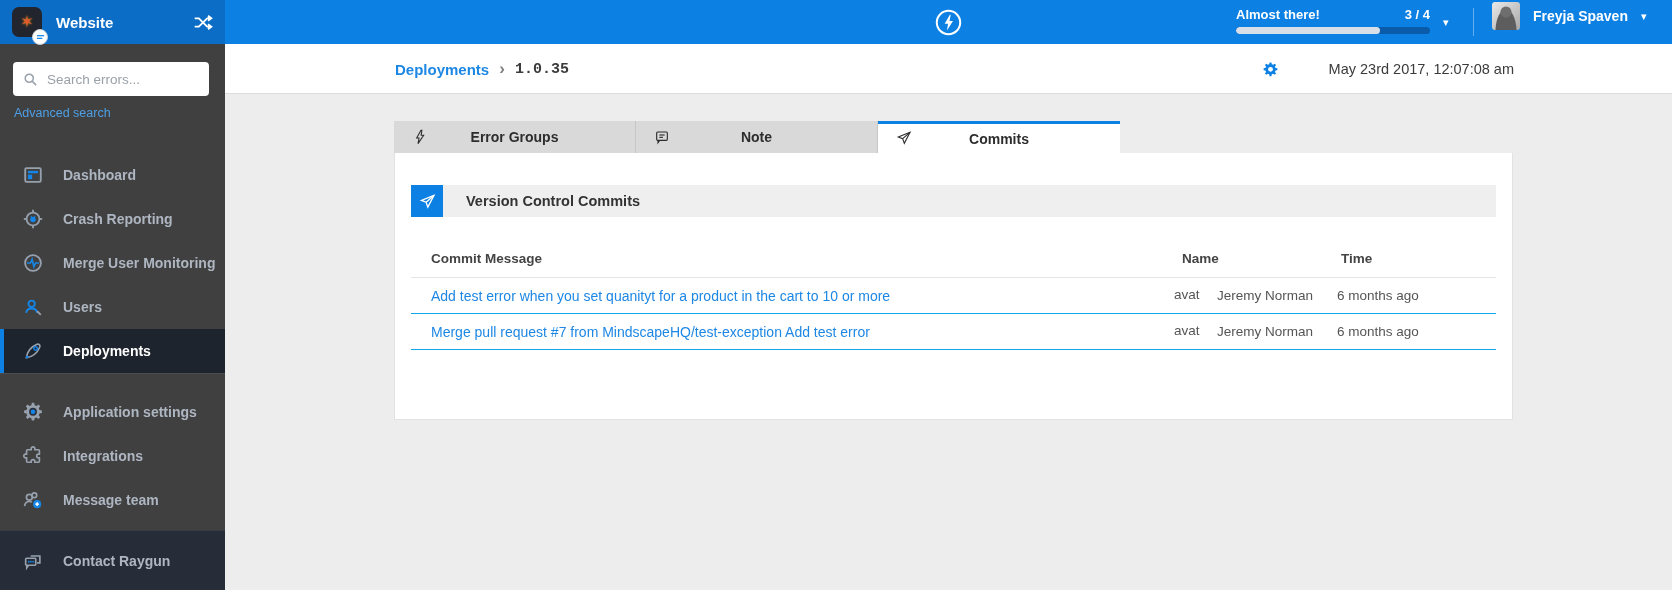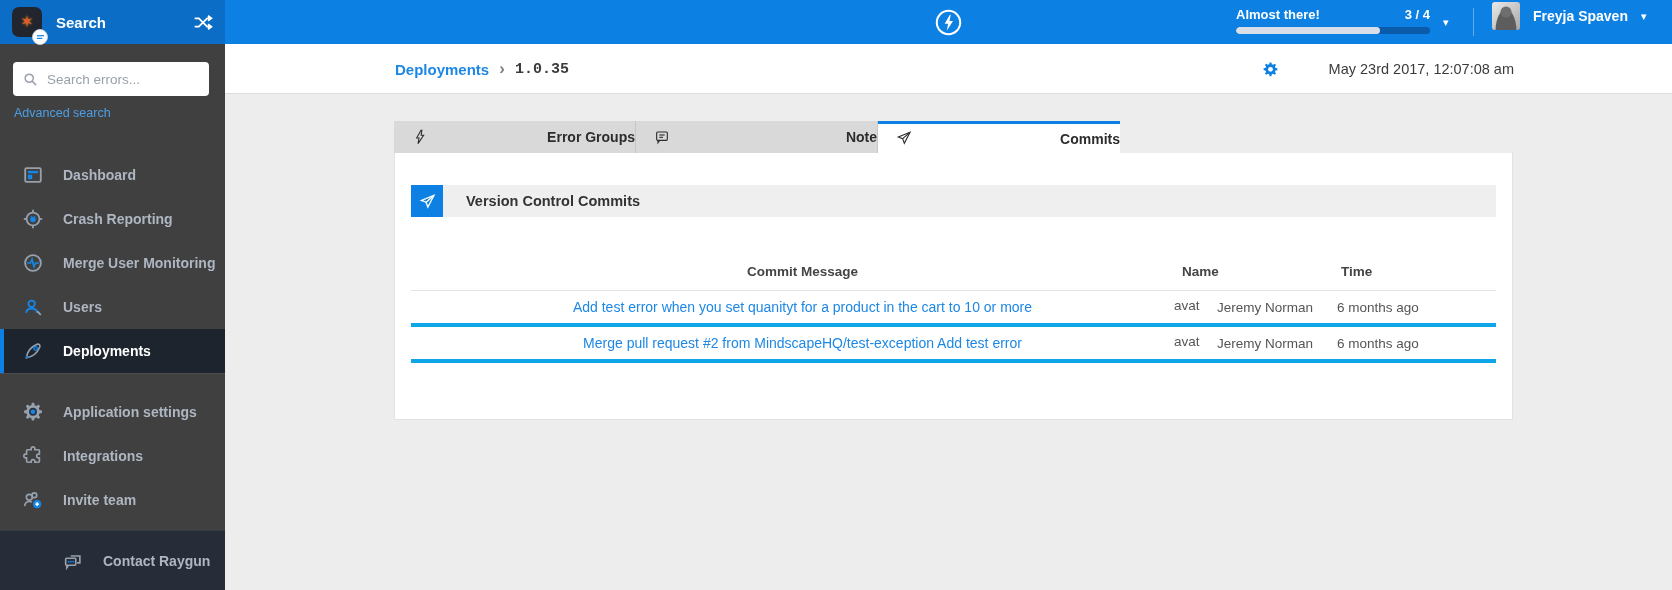--- a/index.html
+++ b/index.html
@@ -44,49 +44,49 @@
   .sidebar { position:absolute; left:0; top:44px; width:225px; bottom:0; background:#404040; z-index:10; }
   .search-box { position:absolute; top:18px; left:13px; right:16px; height:34px; background:#fff; border-radius:4px; display:flex; align-items:center; padding:0 10px; }
   .search-box input { border:none; outline:none; width:100%; margin-left:9px; font-family:"Liberation Sans",sans-serif; font-size:13.5px; color:#333; background:transparent; }
   .search-box input::placeholder { color:#9aa0a8; }
   .advanced { position:absolute; top:62px; left:14px; font-size:12.5px; color:#4d9fe6; text-decoration:none; cursor:pointer; }
   .menu { position:absolute; top:109px; left:0; right:0; }
   .menu-item { height:44px; display:flex; align-items:center; padding-left:22px; color:#aeb6c2; font-size:14px; font-weight:600; cursor:pointer; }
   .menu-item .mi-icon { width:22px; height:22px; margin-right:19px; flex:0 0 auto; }
   .menu-item.active { background:#1e242d; color:#fff; font-weight:700; box-shadow:inset 4px 0 0 #0d81e3; }
   .menu-divider { height:1px; background:rgba(255,255,255,.07); margin-bottom:16px; }
-  .bottom-section { position:absolute; top:486px; left:0; right:0; bottom:0; background:#272d38; border-top:1px solid rgba(255,255,255,.07);padding-left:40px; }
+  .bottom-section { position:absolute; top:486px; left:0; right:0; bottom:0; background:#272d38; border-top:1px solid rgba(255,255,255,.07); }
   .bottom-section .menu-item { margin-top:8px; }
 
   
   .page-header { position:absolute; left:225px; right:0; top:44px; height:50px; background:#fff; border-bottom:1px solid #dcdcdc; z-index:5; }
   .breadcrumb { position:absolute; left:170px; top:0; height:50px; display:flex; align-items:center; font-size:15px; }
   .bc-link { color:#1d87e4; font-weight:700; text-decoration:none; cursor:pointer; }
   .bc-sep { color:#808080; font-weight:700; margin:0 10px; font-size:17px; }
   .bc-current { color:#3b3b3b; font-weight:700;font-family:Liberation Mono, monospace; }
   .header-right { position:absolute; right:158px; top:0; height:50px; display:flex; align-items:center; }
   .header-gear { margin-right:50px; cursor:pointer; }
   .header-date { font-size:14.5px; font-weight:400; color:#3b3b3b; }
 
   
   .tabs { position:absolute; left:394px; top:121px; display:flex; z-index:4; }
-  .tab { width:242px; height:32px; background:#d9d9d9; border-right:1px solid #c6c6c6; display:flex; align-items:center; justify-content:flex-end; position:relative; font-size:14px; font-weight:600; color:#2d2d2d; cursor:pointer; }
+  .tab { width:242px; height:32px; background:#d9d9d9; border-right:1px solid #c6c6c6; display:flex; align-items:center; justify-content:center; position:relative; font-size:14px; font-weight:600; color:#2d2d2d; cursor:pointer; }
   .tab .tab-icon { position:absolute; left:18px; top:8px; }
   .tab.active { background:#fff; border-right:none; border-top:3px solid #0d81e3; }
   .tab.active .tab-icon { top:6px; }
 
   
   .panel { position:absolute; left:394px; top:153px; width:1119px; height:267px; background:#fff; border:1px solid #e2e2e2; border-top:none; z-index:3; }
-  .section-bar { margin:32px 16px 17px 16px; height:32px; background:#efefef; display:flex; align-items:center; }
+  .section-bar { margin:32px 16px 4px 16px; height:32px; background:#efefef; display:flex; align-items:center; }
   .section-icon { width:32px; height:32px; background:#0d81e3; display:flex; align-items:center; justify-content:center; flex:0 0 auto; }
   .section-title { margin-left:23px; font-size:14.5px; font-weight:700; color:#333; }
   .table { margin:0 16px; }
   .thead { display:flex; align-items:center; height:57px; padding-top:18px; border-bottom:1px solid #e4e4e4; font-size:13.5px; font-weight:700; color:#444; }
-  .trow { display:flex; align-items:center; height:36px; border-bottom:4px solid #0ea5e9; font-size:13.5px; color:#555; }
-  .c-msg { flex:1; padding-left:20px; min-width:0;text-align:center; }
+  .trow { display:flex; align-items:center; height:36px; border-bottom:1px solid #0ea5e9; font-size:13.5px; color:#555; }
+  .c-msg { flex:1; padding-left:20px; min-width:0; }
   .c-ava { width:43px; overflow:hidden; white-space:nowrap; }
   .c-ava span { display:inline-block; width:26px; overflow:hidden; white-space:nowrap; }
   .c-name { width:120px; }
   .c-time { width:159px; }
   .h-name { width:163px; padding-left:8px; }
   .h-time { width:159px; padding-left:4px; }
   .commit-link { color:#1d87e4; font-size:14px; text-decoration:none; cursor:pointer; white-space:nowrap; }
 </style>
 </head>
 <body>
@@ -106,21 +106,21 @@
       <span class="logo-star">✶</span>
       <span class="logo-badge">
         <svg width="9" height="9" viewBox="0 0 10 10">
             <g stroke="#1486e8" stroke-width="1.4">
               <line x1="1" y1="3" x2="9" y2="3"></line>
               <line x1="1" y1="6" x2="7" y2="6"></line>
             </g>
           </svg>
       </span>
     </span>
-    <span class="app-name">Search</span>
+    <span class="app-name">Website</span>
     <span class="shuffle">
       <svg width="20" height="17" viewBox="0 0 24 20" fill="none" stroke="#fff" stroke-width="2.2">
           <path d="M2 5 h5 l10 10 h4"></path>
           <path d="M2 15 h5 l10-10 h4"></path>
           <path d="M18 2 l4 3 -4 3" fill="#fff"></path>
           <path d="M18 12 l4 3 -4 3" fill="#fff"></path>
         </svg>
     </span>
   </div>
 
@@ -237,21 +237,21 @@
             <circle cx="13.5" cy="6.8" r="2.6"></circle>
             <circle cx="8" cy="9" r="3.2"></circle>
             <path d="M2.8 18.6 C3.3 14.8 5.8 13.6 8 13.6 c1 0 2 .2 2.9.7"></path>
             <circle cx="16.5" cy="16.5" r="4.4" fill="#1486e8" stroke="none"></circle>
             <g stroke="#fff" stroke-width="1.6">
               <line x1="16.5" y1="14.5" x2="16.5" y2="18.5"></line>
               <line x1="14.5" y1="16.5" x2="18.5" y2="16.5"></line>
             </g>
           </svg>
       </span>
-      <span>Invite team</span>
+      <span>Message team</span>
     </div>
   </div>
 
   <div class="bottom-section">
     <div class="menu-item">
       <span class="mi-icon">
         <svg width="22" height="22" viewBox="0 0 24 24" fill="none" stroke="#97a0ad" stroke-width="1.8">
             <path d="M9.5 6.5 h10 v7.5 h-3"></path>
             <rect x="4" y="9" width="11" height="7.6" rx="1"></rect>
             <path d="M7 16.6 l-1.8 2.8 v-2.8" fill="#97a0ad"></path>
@@ -334,19 +334,19 @@
     </div>
 
     <div class="trow">
       <div class="c-msg"><a class="commit-link">Add test error when you set quanityt for a product in the cart to 10 or more</a></div>
       <div class="c-ava"><span>avatar</span></div>
       <div class="c-name">Jeremy Norman</div>
       <div class="c-time">6 months ago</div>
     </div>
 
     <div class="trow">
-      <div class="c-msg"><a class="commit-link">Merge pull request #2 from MindscapeHQ/test-exception Add test error</a></div>
+      <div class="c-msg"><a class="commit-link">Merge pull request #7 from MindscapeHQ/test-exception Add test error</a></div>
       <div class="c-ava"><span>avatar</span></div>
       <div class="c-name">Jeremy Norman</div>
       <div class="c-time">6 months ago</div>
     </div>
   </div>
 </div>
 
 </body></html>

